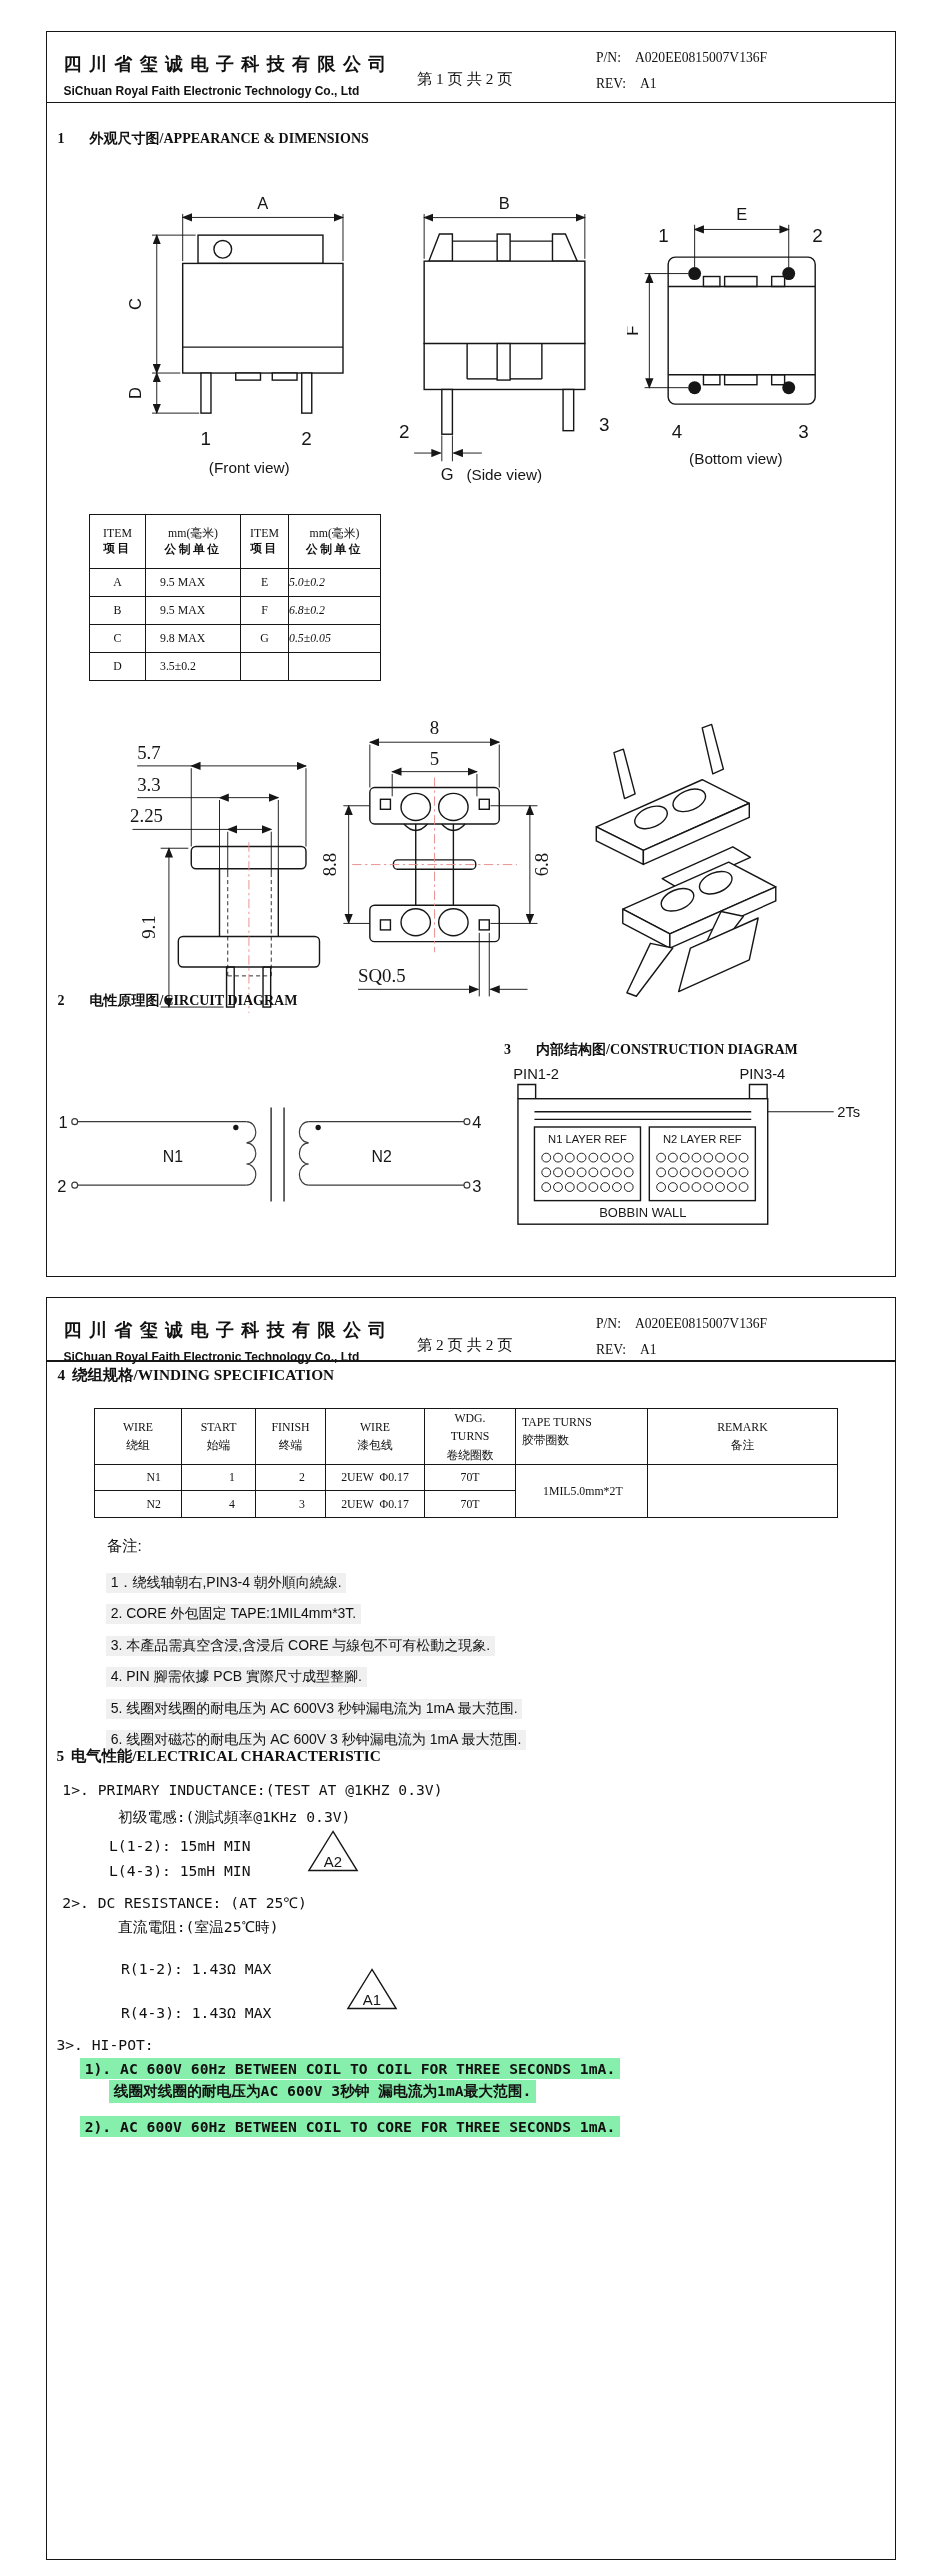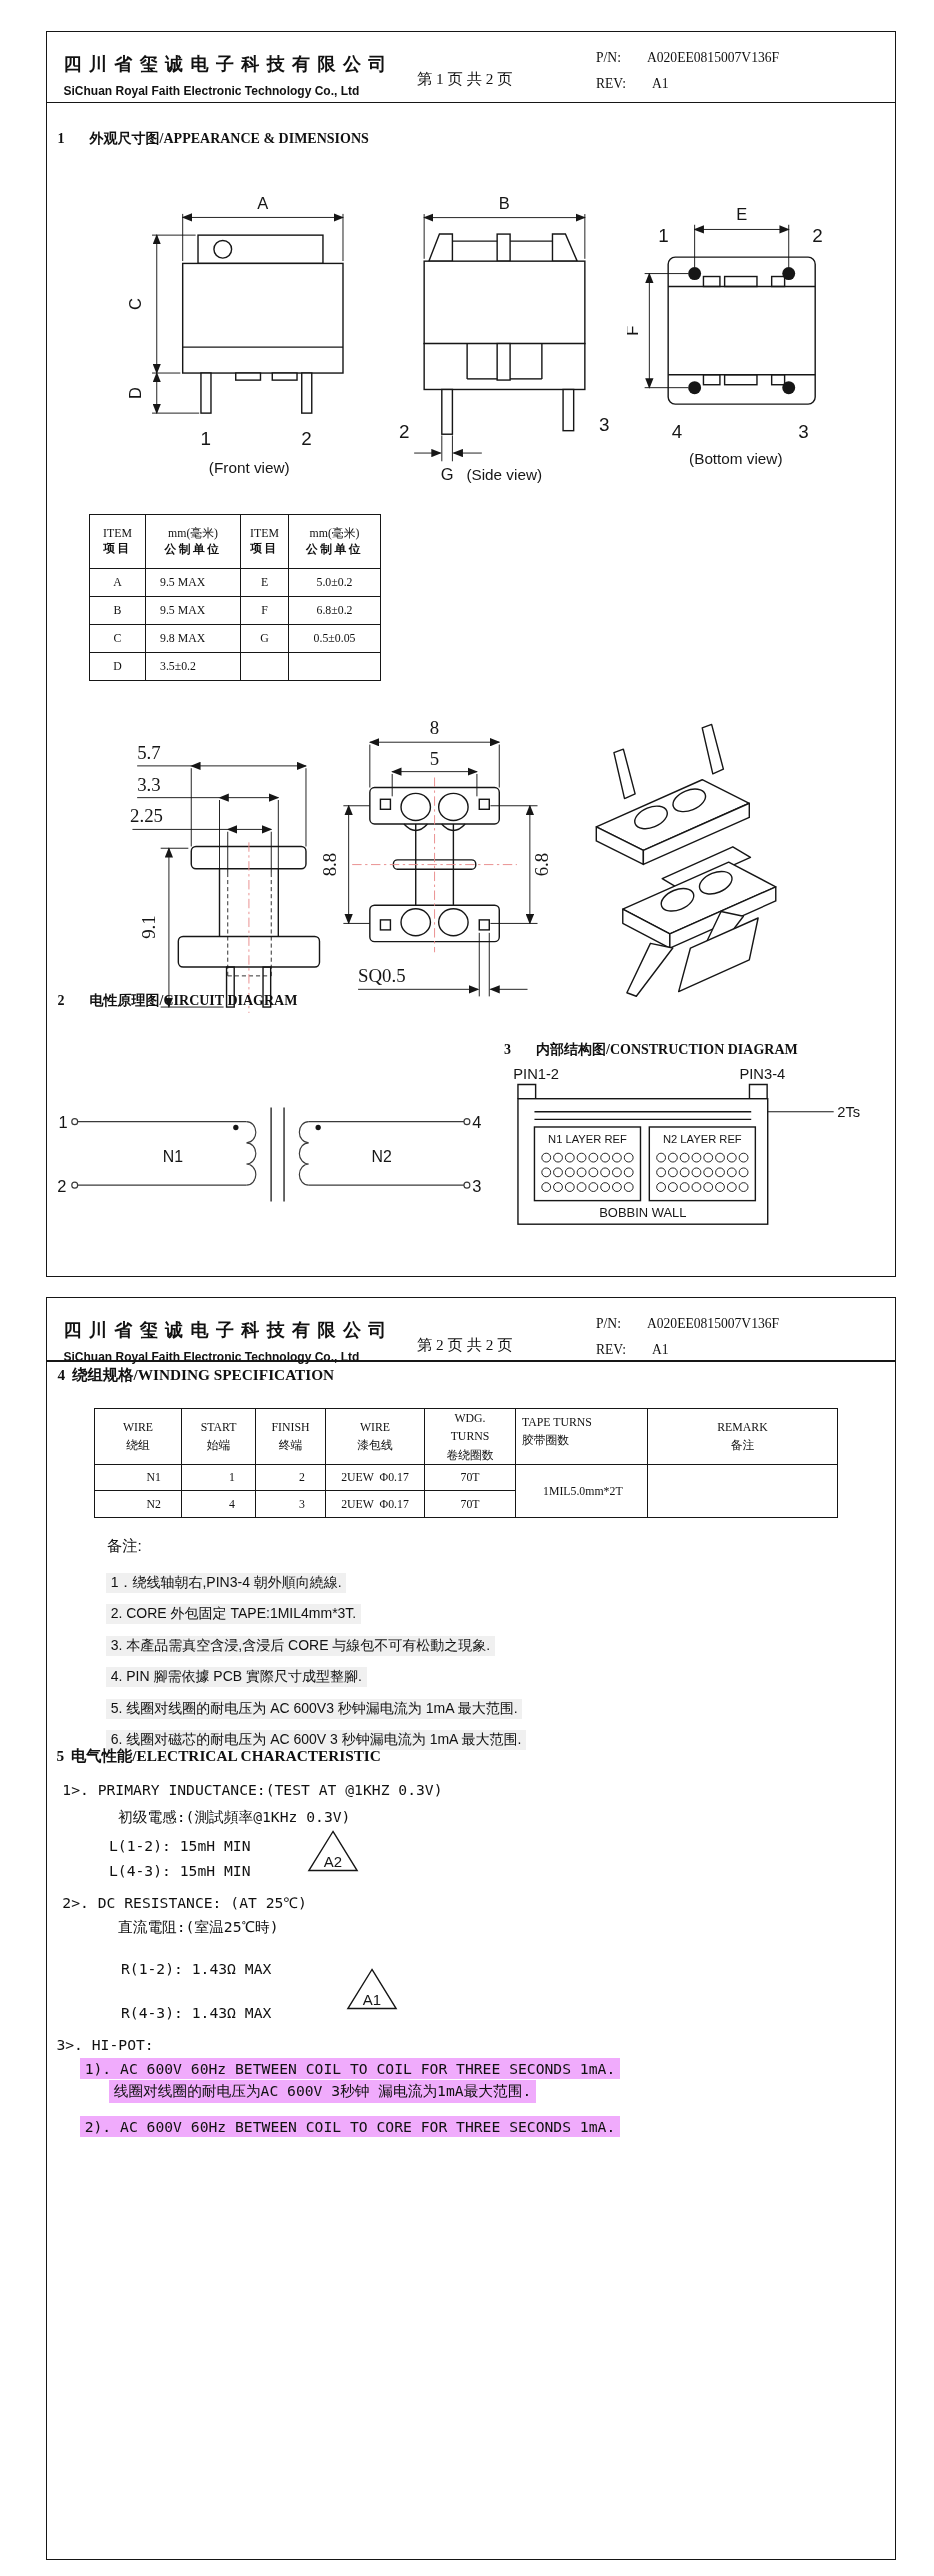--- a/index.html
+++ b/index.html
@@ -6,54 +6,54 @@
   body{width:934px;height:2576px;background:#fff;position:relative;
        font-family:"Liberation Sans",sans-serif;color:#111;}
   .page{position:absolute;left:46px;width:848px;background:#fff;border:1.2px solid #161616;}
   #page1{top:31px;height:1244px;}
   #page2{top:1297px;height:1261px;}
   .hdr-company-cn{position:absolute;left:16.5px;top:20px;font-size:18px;font-weight:bold;letter-spacing:1.2px;white-space:nowrap;}
   .hdr-company-en{position:absolute;left:16.5px;top:52px;font-size:12px;font-weight:bold;white-space:nowrap;}
   .hdr-pageinfo{position:absolute;left:370px;top:37px;font-size:15.3px;font-family:"Liberation Serif",serif;white-space:nowrap;}
   .hdr-pn,.hdr-rev{position:absolute;left:549px;font-size:13.6px;font-family:"Liberation Serif",serif;white-space:nowrap;}
   .hdr-pn{top:17.7px;} .hdr-rev{top:44px;}
-  .hdr-pn .lbl,.hdr-rev .lbl{margin-right:26px;text-align:center;}
+  .hdr-pn .lbl,.hdr-rev .lbl{margin-right:14px;text-align:center;}
   .hdr-line{position:absolute;left:0;right:0;top:70px;border-top:1.2px solid #161616;}
   #page2 .hdr-line{top:62px;border-top-width:2.4px;}
   .sec-title{position:absolute;font-size:14px;font-weight:bold;font-family:"Liberation Serif",serif;white-space:nowrap;}
   .sec-title .num{display:inline-block;}
   #sec1 .num,#sec2 .num,#sec3 .num{margin-right:25px;}
   #sec4 .num,#sec5 .num{margin-right:7px;}
   #sec1{left:10.6px;top:98px;} #sec2{left:10.6px;top:960px;} #sec3{left:457px;top:1009px;}
   #sec4{left:10.6px;top:67px;font-size:15.3px;} #sec5{left:9.4px;top:448px;font-size:15.3px;}
   .drw{position:absolute;}
   svg text{font-family:"Liberation Sans",sans-serif;fill:#161616;}
   svg .serifnum{font-family:"Liberation Serif",serif;}
   
   .dims-table{position:absolute;left:42px;top:482px;border-collapse:collapse;}
   .dims-table td{border:1.2px solid #161616;font-family:"Liberation Serif",serif;font-size:11.8px;
                  text-align:center;vertical-align:middle;padding:0;}
   .dims-table .val{text-align:left;padding-left:14px;}
-  .dims-table .val2{text-align:center;}
+  .dims-table .val2{text-align:left;font-style:italic;}
   .dims-table .hcn{font-weight:bold;letter-spacing:2.4px;}
   
   .wind-table{position:absolute;left:47px;top:110px;border-collapse:collapse;}
   .wind-table td{border:1.2px solid #161616;font-family:"Liberation Serif",serif;font-size:11.8px;
                  text-align:center;vertical-align:middle;padding:0;line-height:1.55;}
   .wind-table td.r{text-align:right;padding-right:20px;}
   .wind-table td.spec{white-space:pre;}
   .wind-table td.tapehead{text-align:left;padding-left:5.9px;vertical-align:top;padding-top:3.5px;}
   .wind-table td.tapeval{text-align:left;padding-left:27px;}
   
   .note-title{position:absolute;left:28px;top:238px;font-size:15.3px;white-space:nowrap;margin-left:32px;}
   .note{position:absolute;left:13px;font-size:14px;white-space:nowrap;background:#f0f0f0;padding:1.2px 4.7px;margin-left:46px;}
   
   .elec{position:absolute;font-family:"DejaVu Sans Mono","Liberation Mono",monospace;
         font-size:14.7px;white-space:nowrap;}
-  .elec.gray{background:#f0abfc;padding:1.8px 4.7px;}
+  .elec.gray{background:#86efac;padding:1.8px 4.7px;font-weight:bold;}
   .tri{position:absolute;}
 </style>
 </head>
 <body>
 
 <div class="page" id="page1">
 
   <div class="hdr-company-cn">四 川 省 玺 诚 电 子 科 技 有 限 公 司</div>
   <div class="hdr-company-en">SiChuan Royal Faith Electronic Technology Co., Ltd</div>
   <div class="hdr-pageinfo">第 1 页 共 2 页</div>

